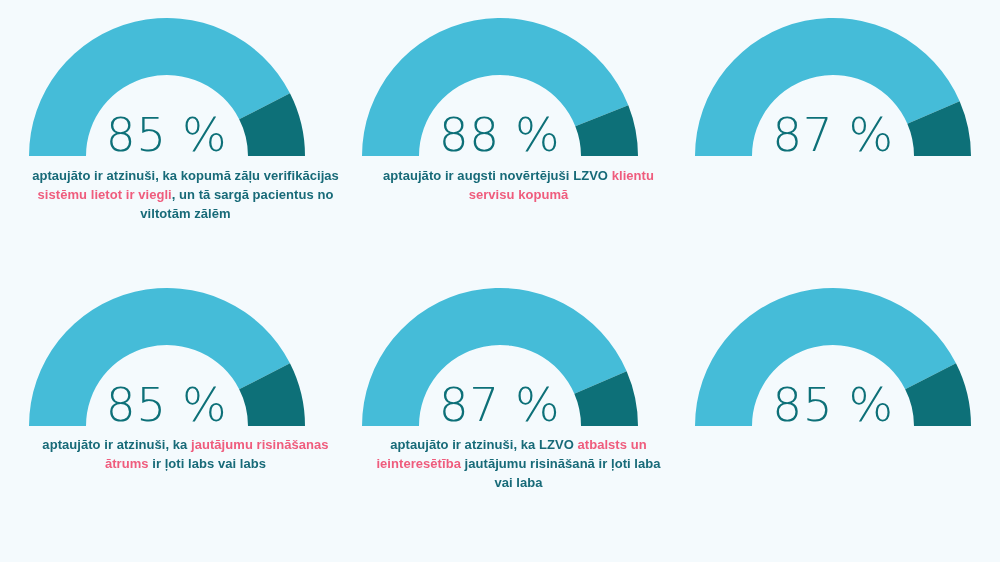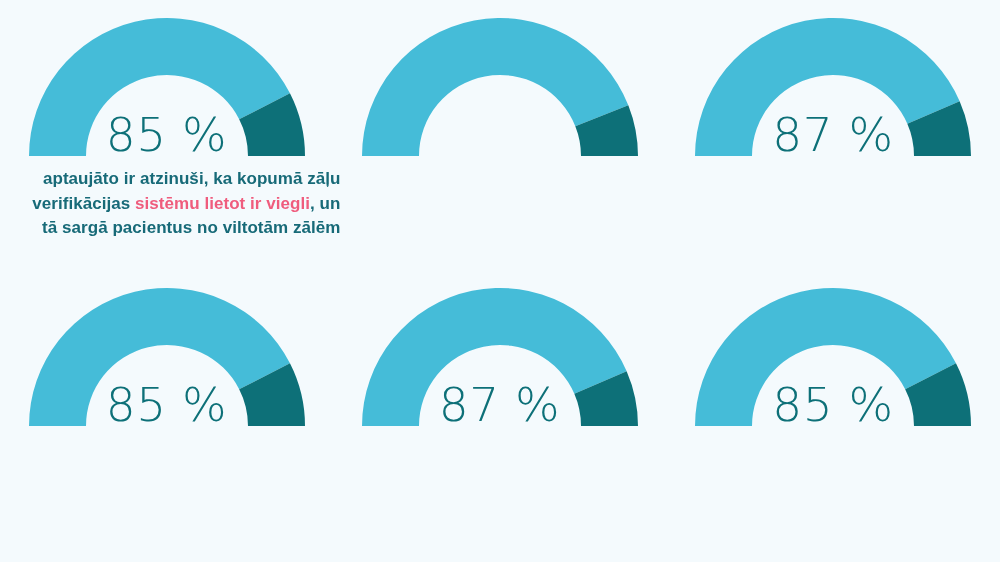--- a/index.html
+++ b/index.html
@@ -58,22 +58,22 @@
     font-weight: 300;
     letter-spacing: 0.5px;
     color: #0d7078;
     font-family: "DejaVu Sans", "Liberation Sans", sans-serif;
     white-space: nowrap;
   }
 
   .caption {
     margin-top: 7px;
     width: 310px;
-    text-align: right;
-    font-size: 17px;
+    text-align: center;
+    font-size: 13px;
     line-height: 1.45;
     font-weight: bold;
     color: #176a78;
     letter-spacing: 0.05px;
     margin-left: 38px;
   }
 
   .caption .hl {
     color: #ef5c7d;
   }
@@ -98,48 +98,52 @@
         <div class="gauge-value">85 %</div>
       </div>
       <div class="caption"><span>aptaujāto ir atzinuši, ka kopumā zāļu verifikācijas </span><span class="hl">sistēmu lietot ir viegli</span><span>, un tā sargā pacientus no viltotām zālēm</span></div>
     </div>
     <div class="gauge-card col-2 row1">
       <div class="gauge-wrap">
         <svg viewBox="0 0 284 146">
           <path d="M 4 142.00000000000003 A 138 138 0 0 1 270.3091550525787 91.19881172951446 L 217.31189535694836 112.1819112325411 A 81 81 0 0 0 61 142 Z" fill="#45bcd8"></path>
           <path d="M 270.3091550525787 91.19881172951446 A 138 138 0 0 1 280 141.99999999999997 L 223 141.99999999999997 A 81 81 0 0 0 217.31189535694836 112.1819112325411 Z" fill="#0d7078"></path>
         </svg>
+        <div class="gauge-value">88 %</div>
       </div>
+      <div class="caption"><span>aptaujāto ir augsti novērtējuši LZVO </span><span class="hl">klientu servisu kopumā</span></div>
     </div>
     <div class="gauge-card col-3 row1">
       <div class="gauge-wrap">
         <svg viewBox="0 0 284 146">
           <path d="M 4 142.00000000000003 A 138 138 0 0 1 268.65013834438935 87.1935910924002 L 216.33812468040247 109.83102085858272 A 81 81 0 0 0 61 142 Z" fill="#45bcd8"></path>
           <path d="M 268.65013834438935 87.1935910924002 A 138 138 0 0 1 280 141.99999999999997 L 223 141.99999999999997 A 81 81 0 0 0 216.33812468040247 109.83102085858272 Z" fill="#0d7078"></path>
         </svg>
         <div class="gauge-value">87 %</div>
       </div>
     </div>
     <div class="gauge-card col-1 row2">
       <div class="gauge-wrap">
         <svg viewBox="0 0 284 146">
           <path d="M 4 142.00000000000003 A 138 138 0 0 1 264.95890033799475 79.34931103594252 L 214.1715284592578 105.22676952109668 A 81 81 0 0 0 61 142 Z" fill="#45bcd8"></path>
           <path d="M 264.95890033799475 79.34931103594252 A 138 138 0 0 1 280 141.99999999999997 L 223 141.99999999999997 A 81 81 0 0 0 214.1715284592578 105.22676952109668 Z" fill="#0d7078"></path>
         </svg>
         <div class="gauge-value">85 %</div>
       </div>
+      <div class="caption"><span>aptaujāto ir atzinuši, ka </span><span class="hl">jautājumu risināšanas ātrums</span><span> ir ļoti labs vai labs</span></div>
     </div>
     <div class="gauge-card col-2 row2">
       <div class="gauge-wrap">
         <svg viewBox="0 0 284 146">
           <path d="M 4 142.00000000000003 A 138 138 0 0 1 268.65013834438935 87.1935910924002 L 216.33812468040247 109.83102085858272 A 81 81 0 0 0 61 142 Z" fill="#45bcd8"></path>
           <path d="M 268.65013834438935 87.1935910924002 A 138 138 0 0 1 280 141.99999999999997 L 223 141.99999999999997 A 81 81 0 0 0 216.33812468040247 109.83102085858272 Z" fill="#0d7078"></path>
         </svg>
         <div class="gauge-value">87 %</div>
       </div>
+      <div class="caption"><span>aptaujāto ir atzinuši, ka LZVO </span><span class="hl">atbalsts un ieinteresētība</span><span> jautājumu risināšanā ir ļoti laba vai laba</span></div>
     </div>
     <div class="gauge-card col-3 row2">
       <div class="gauge-wrap">
         <svg viewBox="0 0 284 146">
           <path d="M 4 142.00000000000003 A 138 138 0 0 1 264.95890033799475 79.34931103594252 L 214.1715284592578 105.22676952109668 A 81 81 0 0 0 61 142 Z" fill="#45bcd8"></path>
           <path d="M 264.95890033799475 79.34931103594252 A 138 138 0 0 1 280 141.99999999999997 L 223 141.99999999999997 A 81 81 0 0 0 214.1715284592578 105.22676952109668 Z" fill="#0d7078"></path>
         </svg>
         <div class="gauge-value">85 %</div>
       </div>
     </div>

